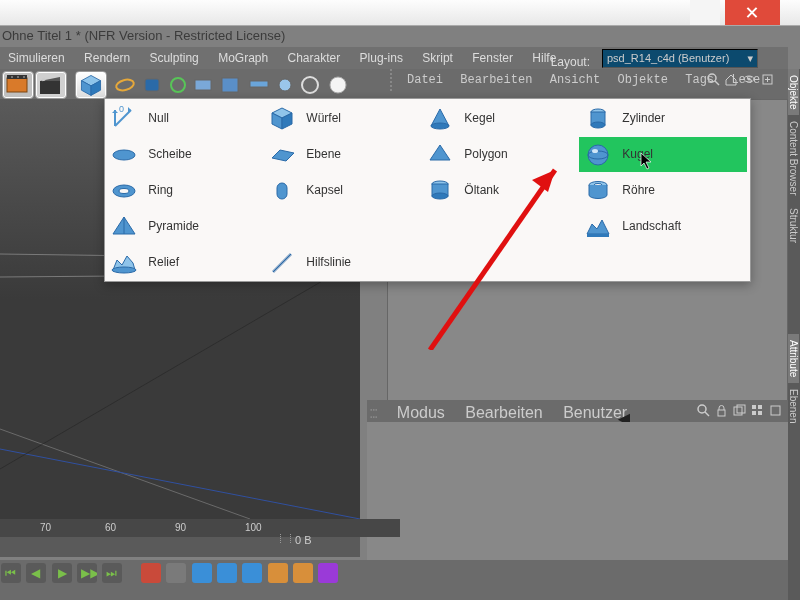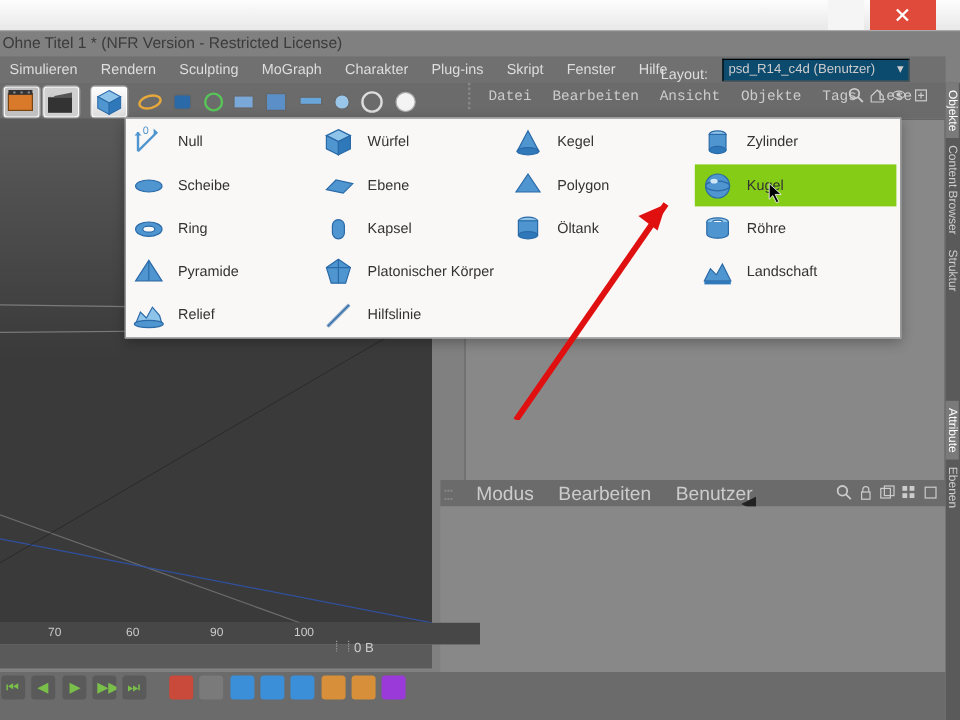--- a/index.html
+++ b/index.html
@@ -35,21 +35,21 @@
   .sidetab.active{background:#7a7a7a;color:#fff;}
   .ruler{position:absolute;top:519px;left:0;width:400px;height:18px;background:#474747;color:#ccc;font-size:10px;}
   .ruler span{position:absolute;top:3px;}
   .timeline{position:absolute;top:537px;left:0;width:360px;height:20px;background:#5a5a5a;}
   .tracks{position:absolute;top:560px;left:0;right:12px;height:40px;background:#6b6b6b;}
   .tbtn{display:inline-block;width:20px;height:20px;margin:3px 1px;border-radius:3px;vertical-align:top;}
   
   .flyout{position:absolute;top:98px;left:104px;width:645px;height:182px;background:#faf8f7;border:1px solid #999;box-shadow:0 3px 10px rgba(0,0,0,0.3);}
   .cell{position:absolute;height:35px;line-height:35px;font-size:12px;color:#333;cursor:default;}
   .cell .ico{display:inline-block;width:30px;height:30px;vertical-align:middle;margin:0 6px 0 4px;}
-  .cell.hover{background:#84cc16;}
+  .cell.hover{background:#22c55e;}
   .col1{left:0;width:158px;} .col2{left:158px;width:158px;} .col3{left:316px;width:158px;} .col4{left:474px;width:168px;}
   .r0{top:2px;} .r1{top:38px;} .r2{top:74px;} .r3{top:110px;} .r4{top:146px;}
   
   .arrow{position:absolute;top:150px;left:420px;width:160px;height:200px;pointer-events:none;}
   .cursor{position:absolute;top:152px;left:640px;width:14px;height:18px;pointer-events:none;}
   .byte{position:absolute;top:534px;left:295px;font-size:11px;color:#ccc;}
   .grip{position:absolute;top:534px;left:280px;width:9px;height:9px;border-left:1px dotted #999;border-right:1px dotted #999;}
 </style>
 </head>
 <body>
@@ -279,28 +279,20 @@
           <polygon points="5,18 13,10 27,13 19,21" fill="#4f95cf" stroke="#2a6aa8"></polygon>
         </svg></span>
     <span>Ebene</span>
   </div>
   <div class="cell col2 r2">
     <span class="ico"><svg viewBox="0 0 30 30">
           <rect x="10" y="7" width="10" height="16" rx="5" fill="#4f95cf" stroke="#2a6aa8"></rect>
         </svg></span>
     <span>Kapsel</span>
   </div>
-  <div class="cell col2 r3">
-    <span class="ico"><svg viewBox="0 0 30 30">
-          <polygon points="15,4 25,11 21,24 9,24 5,11" fill="#4f95cf" stroke="#2a6aa8"></polygon>
-          <line x1="15" y1="4" x2="15" y2="24" stroke="#2a6aa8"></line>
-          <line x1="5" y1="11" x2="25" y2="11" stroke="#2a6aa8"></line>
-        </svg></span>
-    <span>Platonischer Körper</span>
-  </div>
   <div class="cell col2 r4">
     <span class="ico"><svg viewBox="0 0 30 30">
           <line x1="6" y1="24" x2="24" y2="6" stroke="#8aa8c8" stroke-width="3"></line>
           <line x1="6" y1="24" x2="24" y2="6" stroke="#2a6aa8" stroke-width="1"></line>
         </svg></span>
     <span>Hilfslinie</span>
   </div>
 
   <div class="cell col3 r0">
     <span class="ico"><svg viewBox="0 0 30 30">

